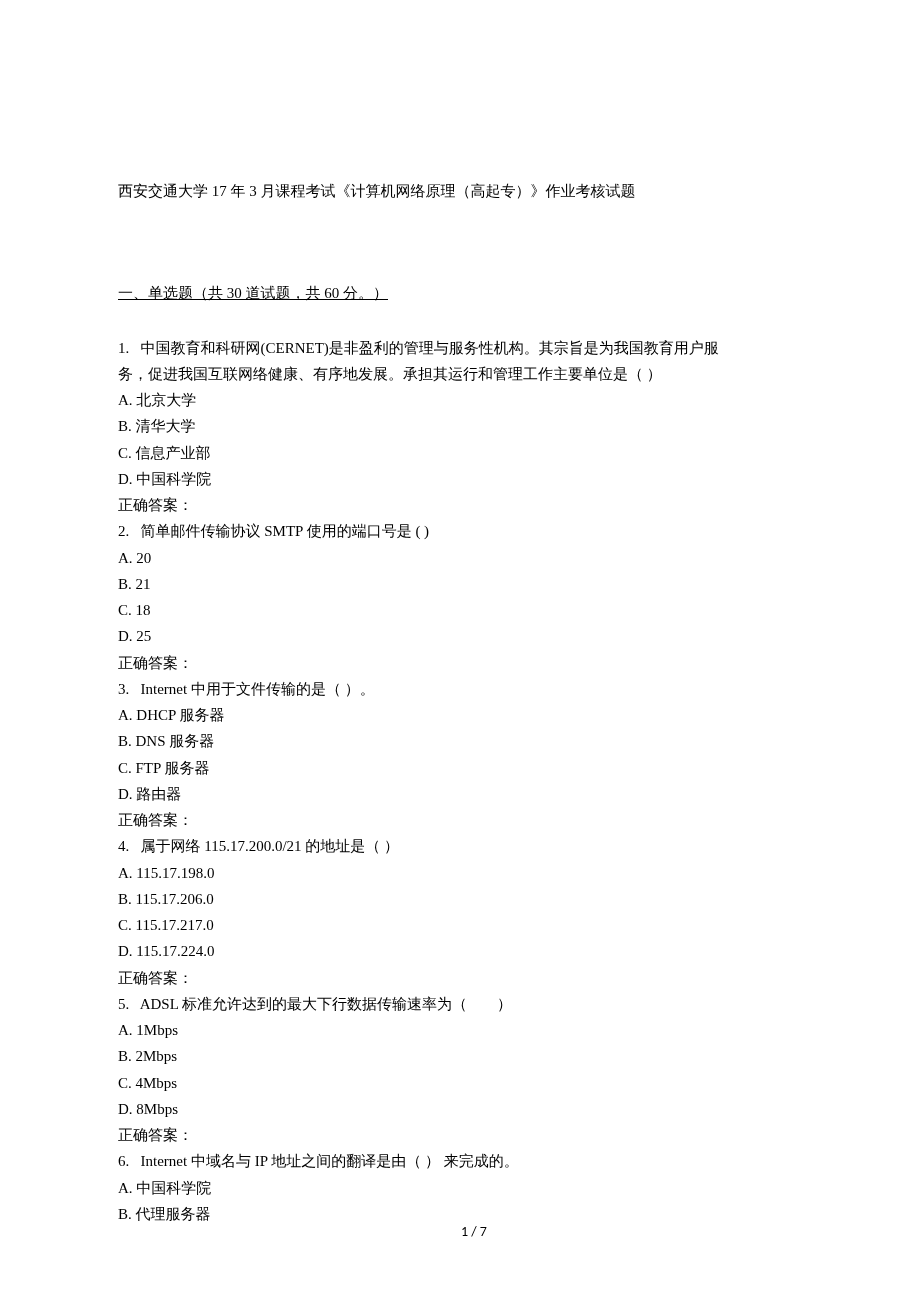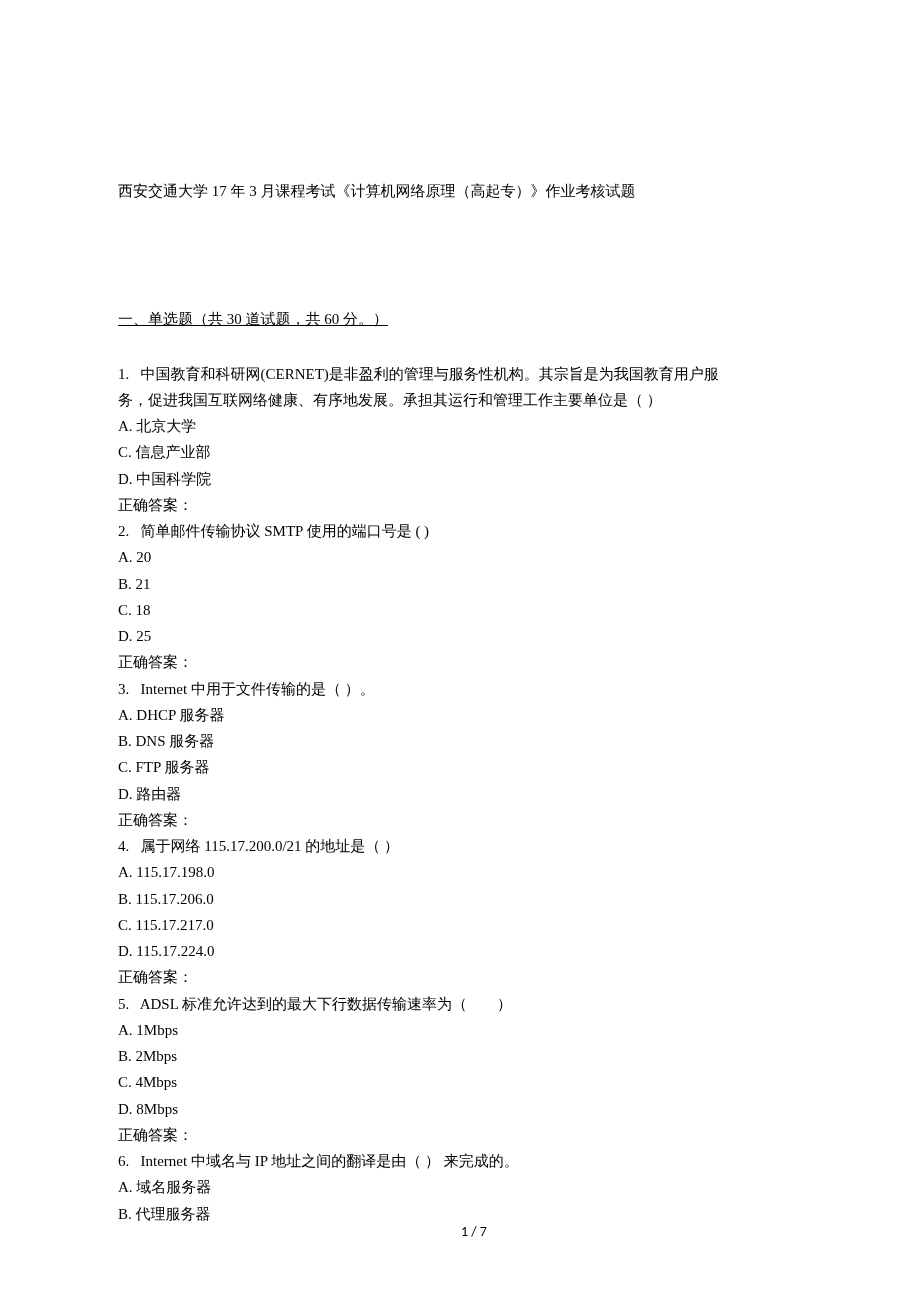--- a/index.html
+++ b/index.html
@@ -7,21 +7,21 @@
       width: 920px;
       height: 1302px;
       background: #fff;
       font-family: "SimSun", "宋体", "Calibri", sans-serif;
       font-size: 15px;
       color: #000;
       line-height: 1.75;
       padding: 178px 118px 60px 118px;
       position: relative;
     }
-    .title-line { margin-bottom: 102px; }
+    .title-line { margin-bottom: 76px; }
     .section-line { margin-bottom: 28px; text-decoration: underline; }
     .line { white-space: pre-wrap; }
     .page-num {
       position: absolute;
       bottom: 58px;
       left: 0;
       width: 100%;
       text-align: center;
       font-size: 14px;
       padding-left: 28px;
@@ -33,20 +33,21 @@
 <body>
 
 <div class="title-line cjk">西安交通大学 17 年 3 月课程考试《计算机网络原理（高起专）》作业考核试题</div>
 
 <div class="section-line cjk">一、单选题（共 30 道试题，共 60 分。）</div>
 
 <div id="questions">
     <div class="line cjk">1.   中国教育和科研网(CERNET)是非盈利的管理与服务性机构。其宗旨是为我国教育用户服</div>
     <div class="line cjk">务，促进我国互联网络健康、有序地发展。承担其运行和管理工作主要单位是（ ）</div>
     <div class="line cjk">A. 北京大学</div>
+    <div class="line cjk">B. 清华大学</div>
     <div class="line cjk">C. 信息产业部</div>
     <div class="line cjk">D. 中国科学院</div>
     <div class="line cjk">正确答案：</div>
     <div class="line cjk">2.   简单邮件传输协议 SMTP 使用的端口号是 ( )</div>
     <div class="line cjk">A. 20</div>
     <div class="line cjk">B. 21</div>
     <div class="line cjk">C. 18</div>
     <div class="line cjk">D. 25</div>
     <div class="line cjk">正确答案：</div>
     <div class="line cjk">3.   Internet 中用于文件传输的是（ ）。</div>
@@ -61,17 +62,17 @@
     <div class="line cjk">C. 115.17.217.0</div>
     <div class="line cjk">D. 115.17.224.0</div>
     <div class="line cjk">正确答案：</div>
     <div class="line cjk">5.   ADSL 标准允许达到的最大下行数据传输速率为（        ）</div>
     <div class="line cjk">A. 1Mbps</div>
     <div class="line cjk">B. 2Mbps</div>
     <div class="line cjk">C. 4Mbps</div>
     <div class="line cjk">D. 8Mbps</div>
     <div class="line cjk">正确答案：</div>
     <div class="line cjk">6.   Internet 中域名与 IP 地址之间的翻译是由（ ） 来完成的。</div>
-    <div class="line cjk">A. 域名服务器</div>
+    <div class="line cjk">A. 中国科学院</div>
     <div class="line cjk">B. 代理服务器</div>
   </div>
 
 <div class="page-num latin">1 / 7</div>
 
 </body></html>

